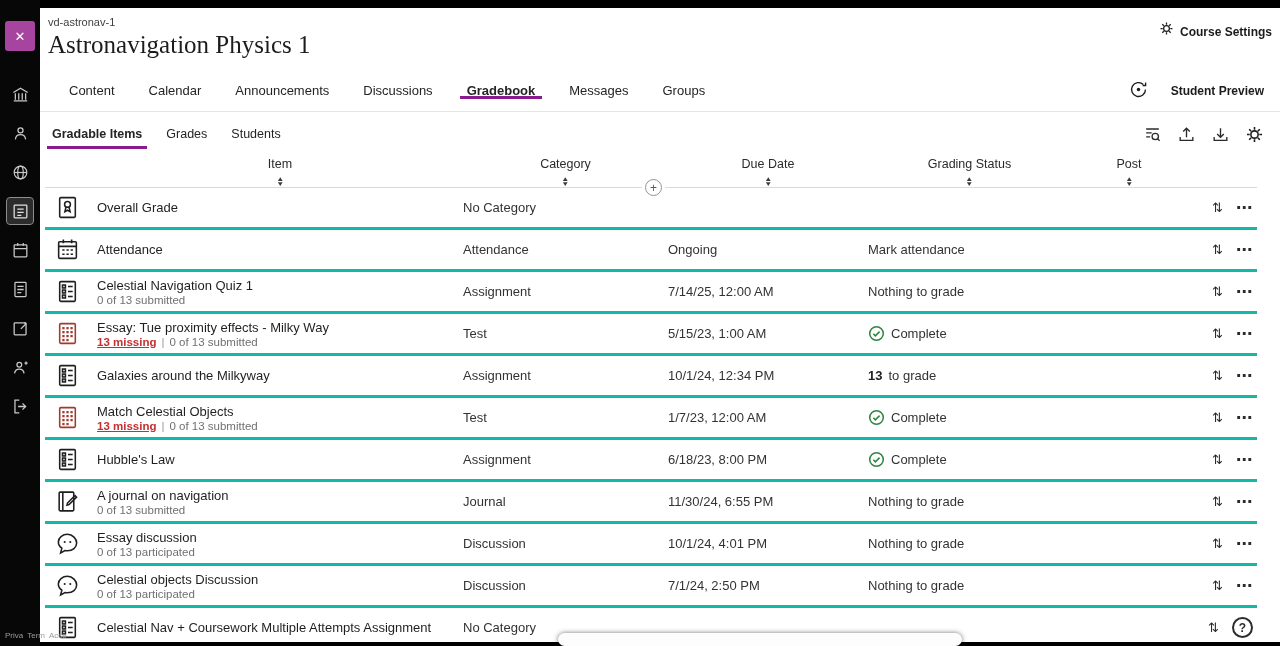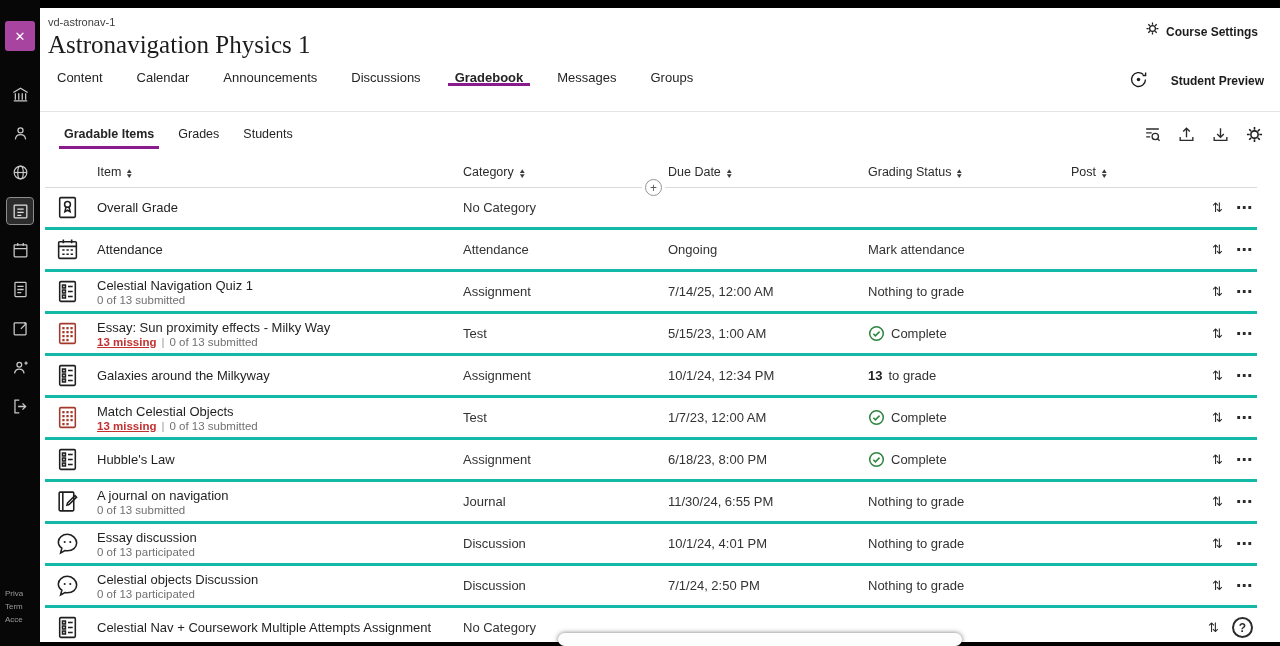--- a/index.html
+++ b/index.html
@@ -15,57 +15,57 @@
 
   
   .sidebar { position:absolute; left:0; top:0; bottom:0; width:40px; background:#070707; z-index:6;
              display:flex; flex-direction:column; align-items:center; }
   .close-btn { margin-top:21px; width:30px; height:30px; background:#a644a0; color:#fff;
                font-size:13px; border-radius:3px; display:flex; align-items:center; justify-content:center; }
   .side-nav { margin-top:30px; display:flex; flex-direction:column; align-items:center; gap:13px; }
   .side-btn { width:26px; height:26px; display:flex; align-items:center; justify-content:center; border-radius:3px; }
   .side-btn.active { background:#2c2c2c; outline:1px solid #8d8d8d; }
   .side-btn svg { width:19px; height:19px; }
-  .side-footer { position:absolute; bottom:22px; left:5px; display:flex; flex-direction:column; gap:4px; }
+  .side-footer { position:absolute; bottom:6px; left:5px; display:flex; flex-direction:row; gap:4px; }
   .side-footer a { color:#9b9b9b; font-size:8px; white-space:nowrap; overflow:hidden; max-width:30px; display:block; }
 
   
   .main { position:absolute; left:40px; top:8px; right:0; bottom:4px; background:#fff; overflow:hidden; }
 
   .course-header { display:flex; justify-content:space-between; align-items:flex-start;
-                   height:62px; padding:8px 22px 0 8px; }
+                   height:62px; padding:8px 8px 0 8px; }
   .course-id { font-size:11px; color:#3f3f3f; }
   .course-title { font-family:"Liberation Serif","DejaVu Serif",serif; font-size:25px; font-weight:500;
                   color:#1c1c1c; margin:3px 0 0; }
   .course-settings { display:flex; align-items:flex-end; gap:6px; font-size:12px; font-weight:700;
                      color:#1c1c1c; margin-top:5px; }
   .course-settings svg { width:15px; height:15px; }
 
-  .tabs { display:flex; align-items:flex-start; height:42px; border-bottom:1px solid #e4e4e4; }
+  .tabs { display:flex; align-items:center; height:42px; border-bottom:1px solid #e4e4e4; padding-left:12px; }
   .tab { display:flex; align-items:center; padding:0 17px; font-size:13px; color:#242424; position:relative; }
   .tab.active { font-weight:700; }
   .tab.active::after { content:""; position:absolute; left:10px; right:10px; bottom:-1px; height:3px; background:#8a1b8f; }
   .student-preview { margin-left:auto; display:flex; align-items:center; gap:23px; padding:0 16px 0 0;
                      font-size:12px; font-weight:700; color:#1c1c1c; }
   .student-preview svg { width:19px; height:19px; }
 
-  .subnav { display:flex; align-items:stretch; height:44px; padding-left:12px; }
+  .subnav { display:flex; align-items:stretch; height:44px; }
   .subtab { display:flex; align-items:center; padding:0 12px; font-size:12.5px; color:#242424; position:relative; }
   .subtab.active { font-weight:700; }
   .subtab.active::after { content:""; position:absolute; left:7px; right:7px; bottom:7px; height:3px; background:#8a1b8f; }
   .sub-toolbar { margin-left:auto; display:flex; align-items:center; gap:9px; padding-right:13px; }
   .tool-btn { width:25px; height:25px; display:flex; align-items:center; justify-content:center; border-radius:3px; }
   .tool-btn svg { width:19px; height:19px; }
 
   
   .table { position:relative; margin:0 23px 0 5px; }
   .grid-cols { display:grid; grid-template-columns:42px 366px 205px 200px 203px 1fr 70px;
                align-items:center; padding-left:10px; }
   .thead { height:32px; border-bottom:1px solid #dadada; }
-  .th { display:flex; align-items:flex-end; gap:5px; font-size:12.5px; color:#2b2b2b; }
+  .th { display:flex; align-items:center; gap:5px; font-size:12.5px; color:#2b2b2b;flex-direction:column; }
   .sort { display:flex; flex-direction:column; align-items:center; }
   .sort i { font-style:normal; font-size:6.5px; line-height:5.5px; color:#3a3a3a; transform:scaleX(1.25); }
 
   .add-btn { position:absolute; top:23px; left:600px; width:17px; height:17px; border-radius:50%;
              border:1px solid #949494; background:#fff; color:#5a5a5a; font-size:12px; line-height:1;
              display:flex; align-items:center; justify-content:center; z-index:3; box-shadow:0 0 0 3px #fff; }
 
   .row { height:42px; border-bottom:3px solid #14b8a6; background:#fff; }
   .ricon { display:flex; align-items:center; }
   .ricon svg { width:25px; height:25px; }
@@ -459,21 +459,21 @@
       </div>
     </div>
 
     <div class="row grid-cols">
       <div class="ricon">
           <svg>
             <use href="#i-test"></use>
           </svg>
         </div>
       <div class="item-cell">
-        <a href="#" class="item-title">Essay: Sun proximity effects - Milky Way</a>
+        <a href="#" class="item-title">Essay: Tue proximity effects - Milky Way</a>
         <div class="item-sub">
           <span class="missing">13 missing</span>
           <span class="sep">|</span>
           <span>0 of 13 submitted</span>
         </div>
       </div>
       <div class="cell">Test</div>
       <div class="cell">5/15/23, 1:00 AM</div>
       <div class="cell status-cell">
         <span class="check">

